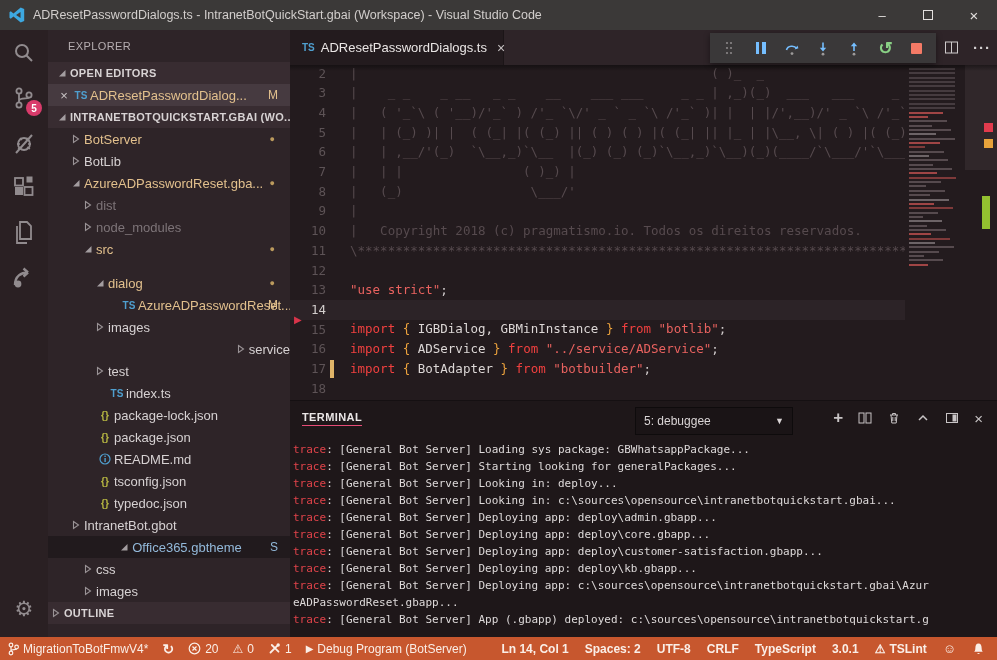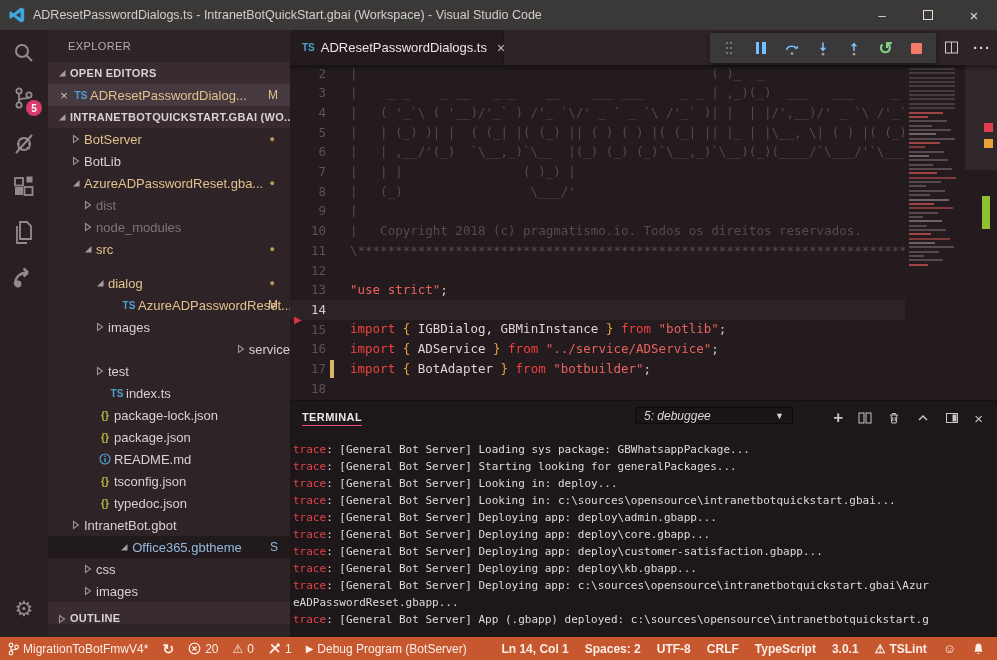--- a/index.html
+++ b/index.html
@@ -89,23 +89,23 @@
   #ruler { position:absolute; left:675px; top:0; width:32px; height:335px; z-index:4; }
   #ruler-slider { position:absolute; left:0; top:0; width:32px; height:105px; background:rgba(200,195,196,.08); }
   .ruler-mark { position:absolute; }
 
   
   #panel { position:absolute; left:0; top:370px; width:707px; height:237px; background:#1e1719;
            border-top:1px solid #151012; }
   #panel-header { position:absolute; left:0; top:0; width:707px; height:34px; display:flex; align-items:center; }
   #terminal-tab { margin-left:12px; font-size:11px; font-weight:bold; color:#eae6e6;
                   letter-spacing:.4px; padding-bottom:2px; border-bottom:1.5px solid #e64c77; }
-  #terminal-picker { position:absolute; left:345px; top:6px; width:158px; height:17px;
+  #terminal-picker { position:absolute; left:345px; top:6px; width:158px; height:28px;
                      background:#1a1416; border:1px solid #0e0b0c; color:#dad5d6; font-size:12px;
-                     display:flex; align-items:center; padding:0 8px;font-style:italic; }
+                     display:flex; align-items:center; padding:0 8px; }
   #picker-caret { margin-left:auto; font-size:9px; }
   #panel-actions { position:absolute; right:14px; top:0; height:34px; display:flex;
                    align-items:center; gap:15px; }
   .panel-act { display:flex; align-items:center; justify-content:center; color:#c8c4c5; }
   #new-terminal-icon { font-size:17px; font-weight:bold; }
   #close-panel-icon { font-size:15px; }
   #terminal { position:absolute; left:3px; top:40px; width:690px; font-size:11px;
               line-height:17px; white-space:pre; color:#dedada; }
   .t-trace { color:#e0434a; }
 
@@ -377,21 +377,21 @@
         <span class="label ">css</span>
       </div>
       <div class="row" style="padding-left: 32px;">
         <span class="twistie">
           <svg width="8" height="10">
             <path d="M1.5 1.5 L6.5 5 L1.5 8.5 Z" fill="none" stroke="#9a9396" stroke-width="1.1"></path>
           </svg>
         </span>
         <span class="label ">images</span>
       </div>
-      <div class="row section" style="padding-left: 6px; align-items: flex-end;">
+      <div class="row section" style="">
         <span class="twistie">
           <svg width="8" height="10">
             <path d="M1.5 1.5 L6.5 5 L1.5 8.5 Z" fill="none" stroke="#9a9396" stroke-width="1.1"></path>
           </svg>
         </span>
         <span class="label ">OUTLINE</span>
       </div>
     </div>
 </div>
 

